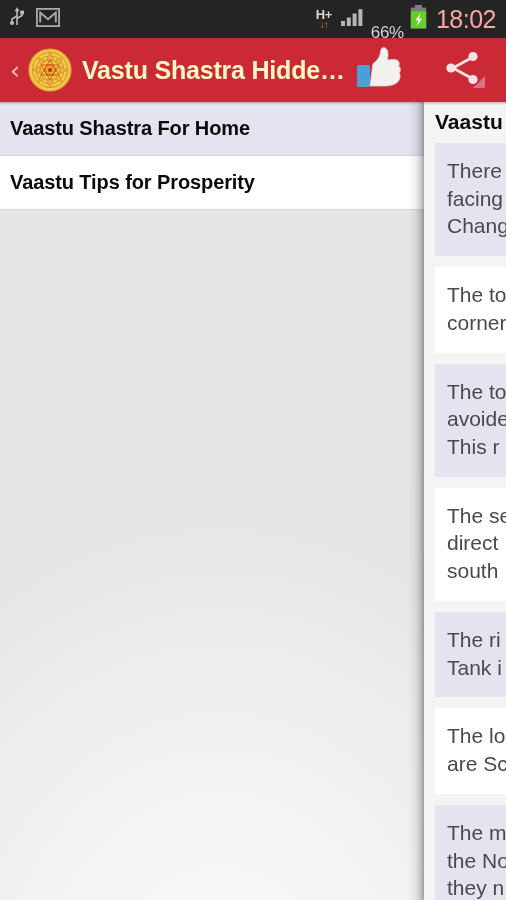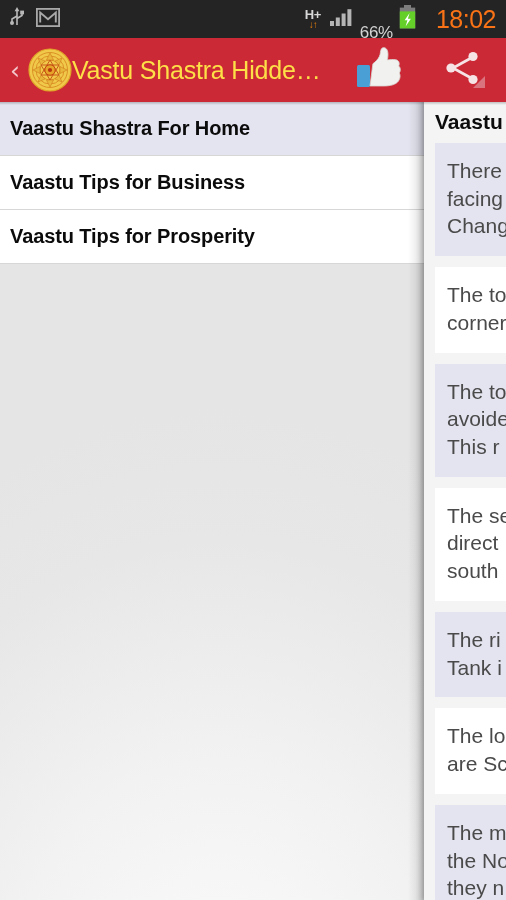--- a/index.html
+++ b/index.html
@@ -57,24 +57,24 @@
     letter-spacing: -1px;
     margin-top: -1px;
   }
   .sb-batt-text {
     color: #d4d4d4;
     font-size: 17px;
     letter-spacing: -0.3px;
     margin-top: 28px;
   }
   .sb-clock {
-    color: #f97316;
+    color: #fca5a5;
     font-size: 25px;
     letter-spacing: -0.5px;
-    margin-left: 14px;
+    margin-left: 3px;
   }
 
   
   #appbar {
     position: absolute;
     left: 0; top: 38px;
     width: 506px; height: 64px;
     background: #cc2936;
     display: flex;
     align-items: center;
@@ -93,25 +93,27 @@
     color: #f3c6cb;
     font-size: 25px;
     width: 22px;
     text-align: center;
     line-height: 1;
     margin-right: 2px;
     font-family: "DejaVu Sans", sans-serif;
   }
   .app-logo { width: 44px; height: 44px; display: block; }
   .app-title {
-    color: #fde047;
+    color: #fef9c3;
     font-size: 25px;
+    margin-left: 10px;
     white-space: nowrap;
     overflow: hidden;
     letter-spacing: -0.2px;
+    font-weight: bold;
   }
   .bar-actions {
     margin-left: auto;
     display: flex;
     align-items: center;
     gap: 36px;
     padding-right: 6px;
   }
   .bar-btn {
     position: relative;
@@ -316,23 +318,20 @@
   <div id="appbar-shadow"></div>
 
   <div id="content">
 
     <div id="left-pane">
       <div id="menu-list">
         <div class="menu-item alt">
           <span class="menu-item-label">Vaastu Shastra For Home</span>
         </div>
         <div class="menu-item">
-          <span class="menu-item-label">Vaastu Tips for Business</span>
-        </div>
-        <div class="menu-item">
           <span class="menu-item-label">Vaastu Tips for Prosperity</span>
         </div>
       </div>
     </div>
 
     <div id="pane-shadow"></div>
 
     <div id="right-pane">
       <div class="detail-header">Vaastu</div>
 

